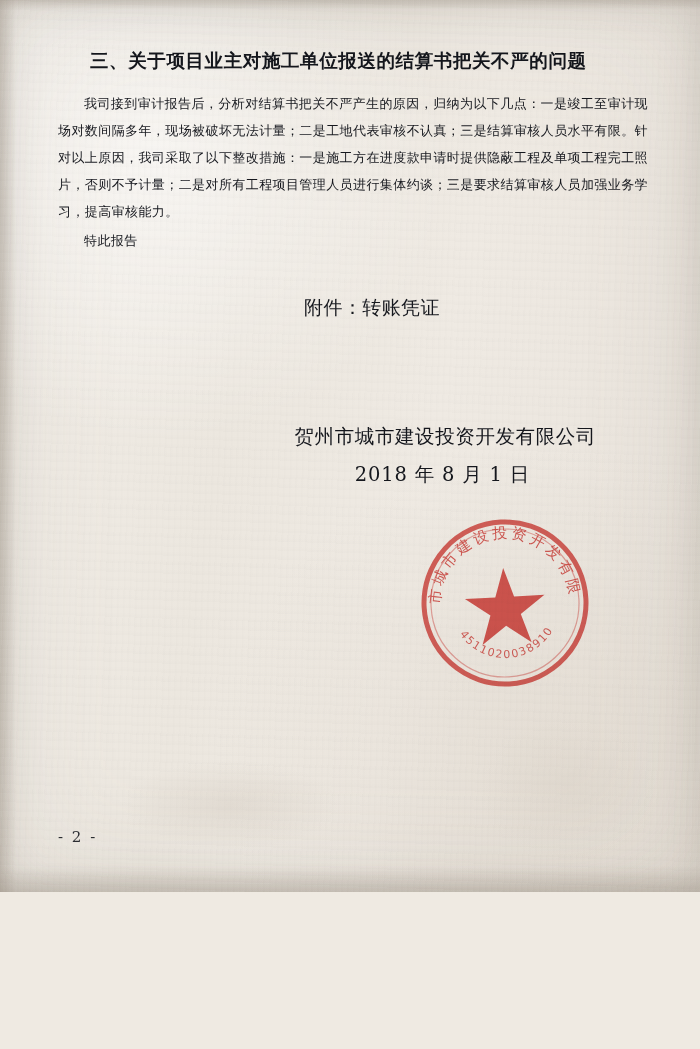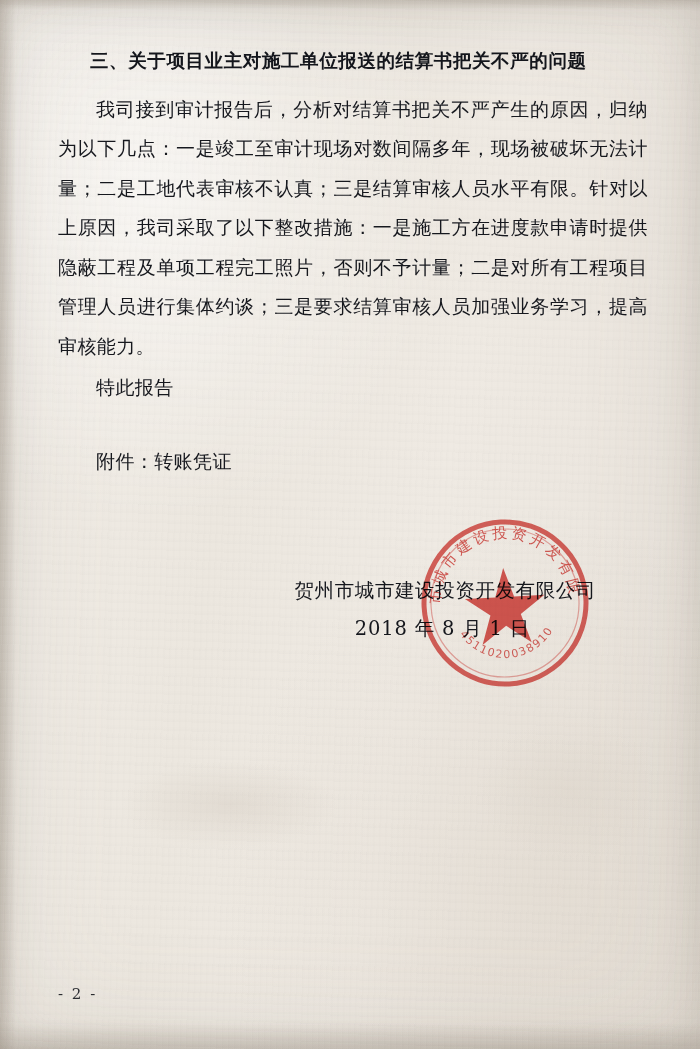--- a/index.html
+++ b/index.html
@@ -11,21 +11,21 @@
     height: 1049px;
     overflow: hidden;
     background: #efeae2;
     font-family: "DejaVu Serif", "Liberation Serif", serif;
   }
 
   
   .page {
     position: relative;
     width: 700px;
-    height: 1049px;
+    height: 892px;
     box-sizing: border-box;
     background:
       radial-gradient(ellipse 60% 45% at 22% 18%, rgba(255,255,255,0.55), rgba(255,255,255,0) 70%),
       radial-gradient(ellipse 70% 50% at 80% 85%, rgba(222,214,203,0.55), rgba(255,255,255,0) 70%),
       linear-gradient(100deg, #f2eee8 0%, #ece7df 35%, #efeae3 60%, #e8e2da 100%);
     overflow: hidden;
   }
   .page::after {
     content: "";
     position: absolute;
@@ -73,40 +73,41 @@
     font-family: "DejaVu Sans", "Liberation Sans", sans-serif;
     font-weight: bold;
     font-size: 18.5px;
     color: #14161c;
     letter-spacing: 0.6px;
     margin: 8px 0 14px 32px;
     line-height: 1.6;
   }
 
   .para {
-    font-size: 19px;
+    font-size: 13px;
     color: #16181e;
     line-height: 2.08;
     text-align: justify;
     text-justify: inter-ideograph;
     letter-spacing: 0.4px;
     margin: 0 0 2px 0;
     text-indent: 2em;
   }
 
   .para.tight {
   }
 
   .para-attach {
     font-size: 19px;
     color: #16181e;
     line-height: 2.0;
     letter-spacing: 0.4px;
     margin: 34px 0 0 0;
     text-indent: 2em;
+    text-align: center;
   }
 
   .signature-block {
     position: relative;
     margin-top: 92px;
     text-align: right;
     padding-right: 52px;
   }
   .sign-line {
     font-size: 19.5px;

